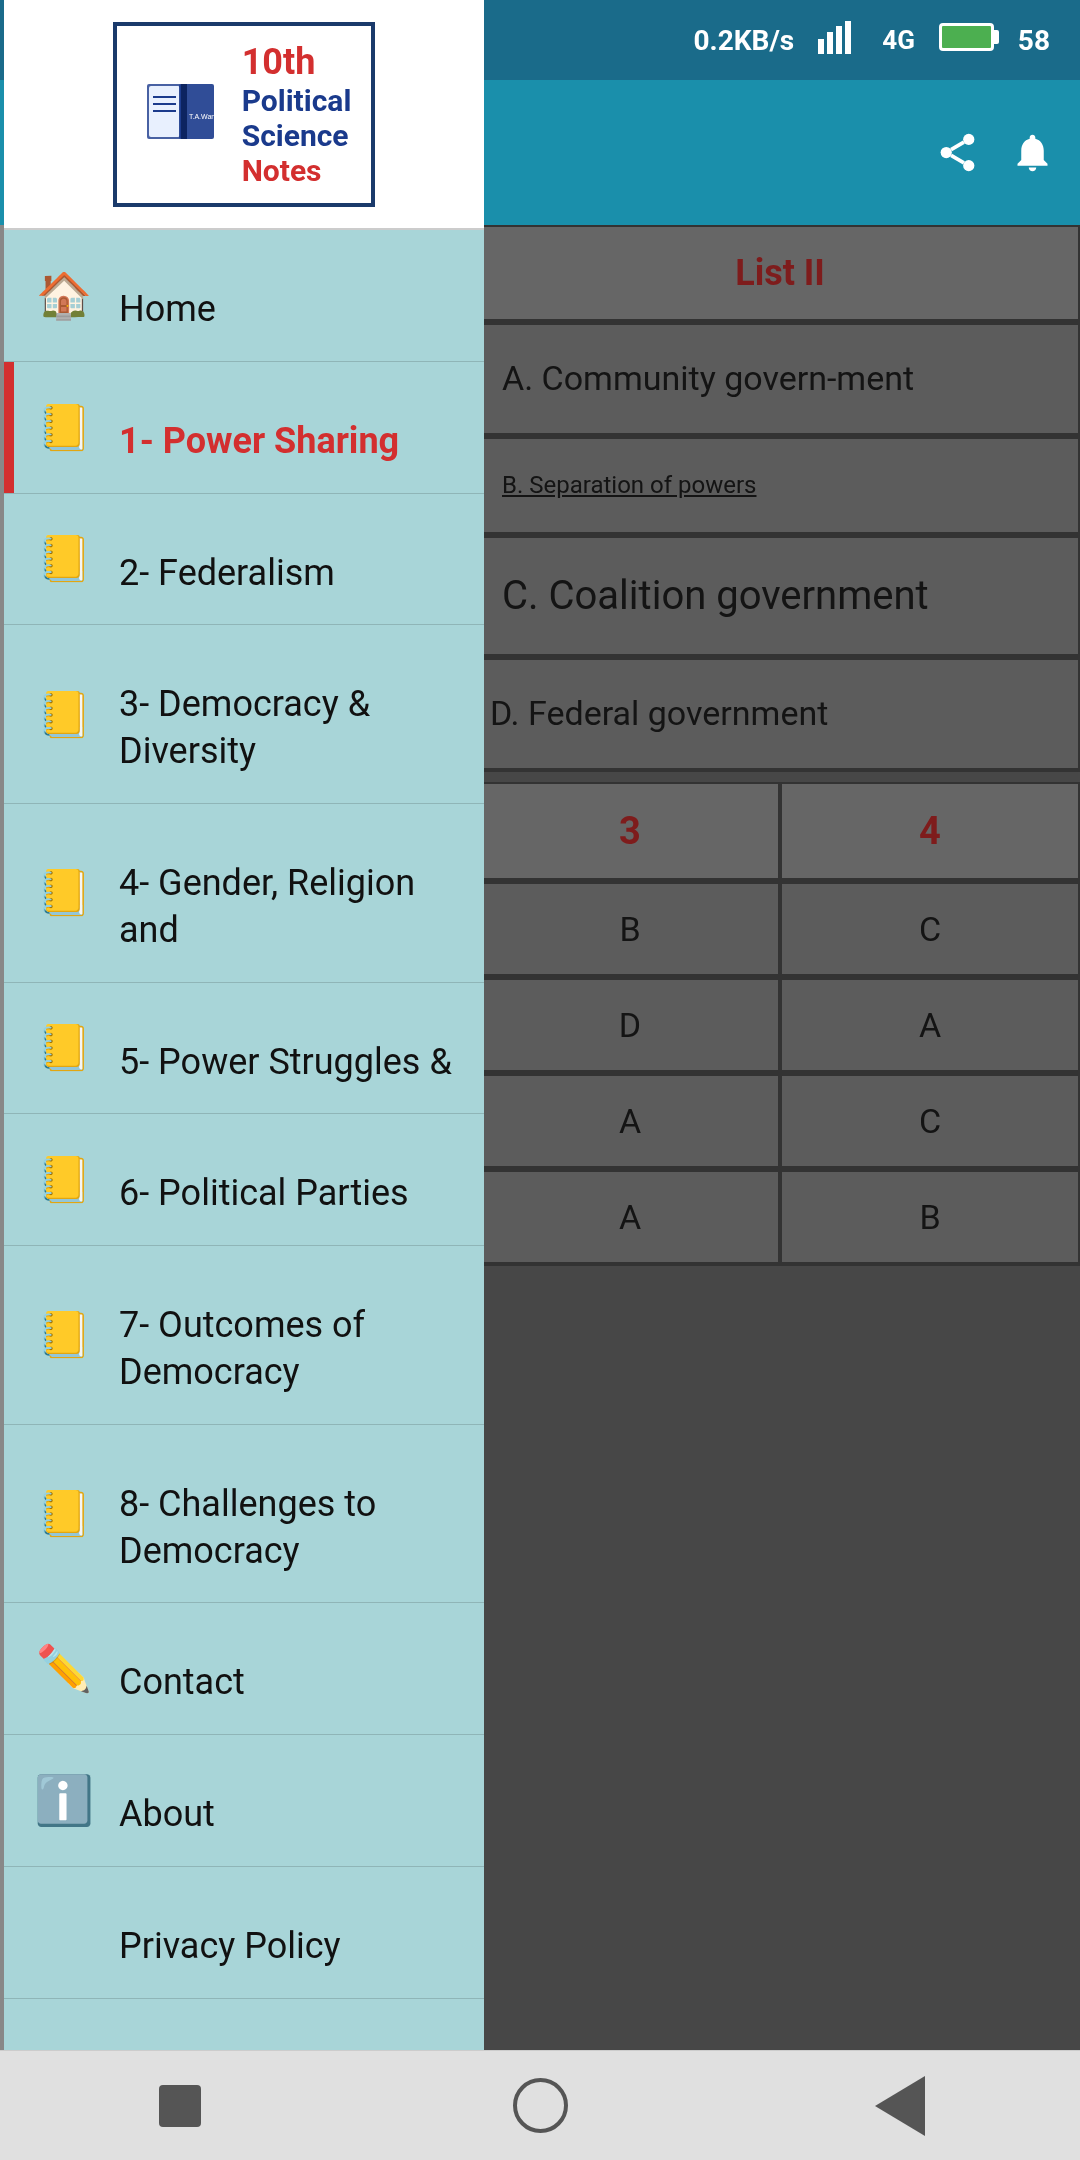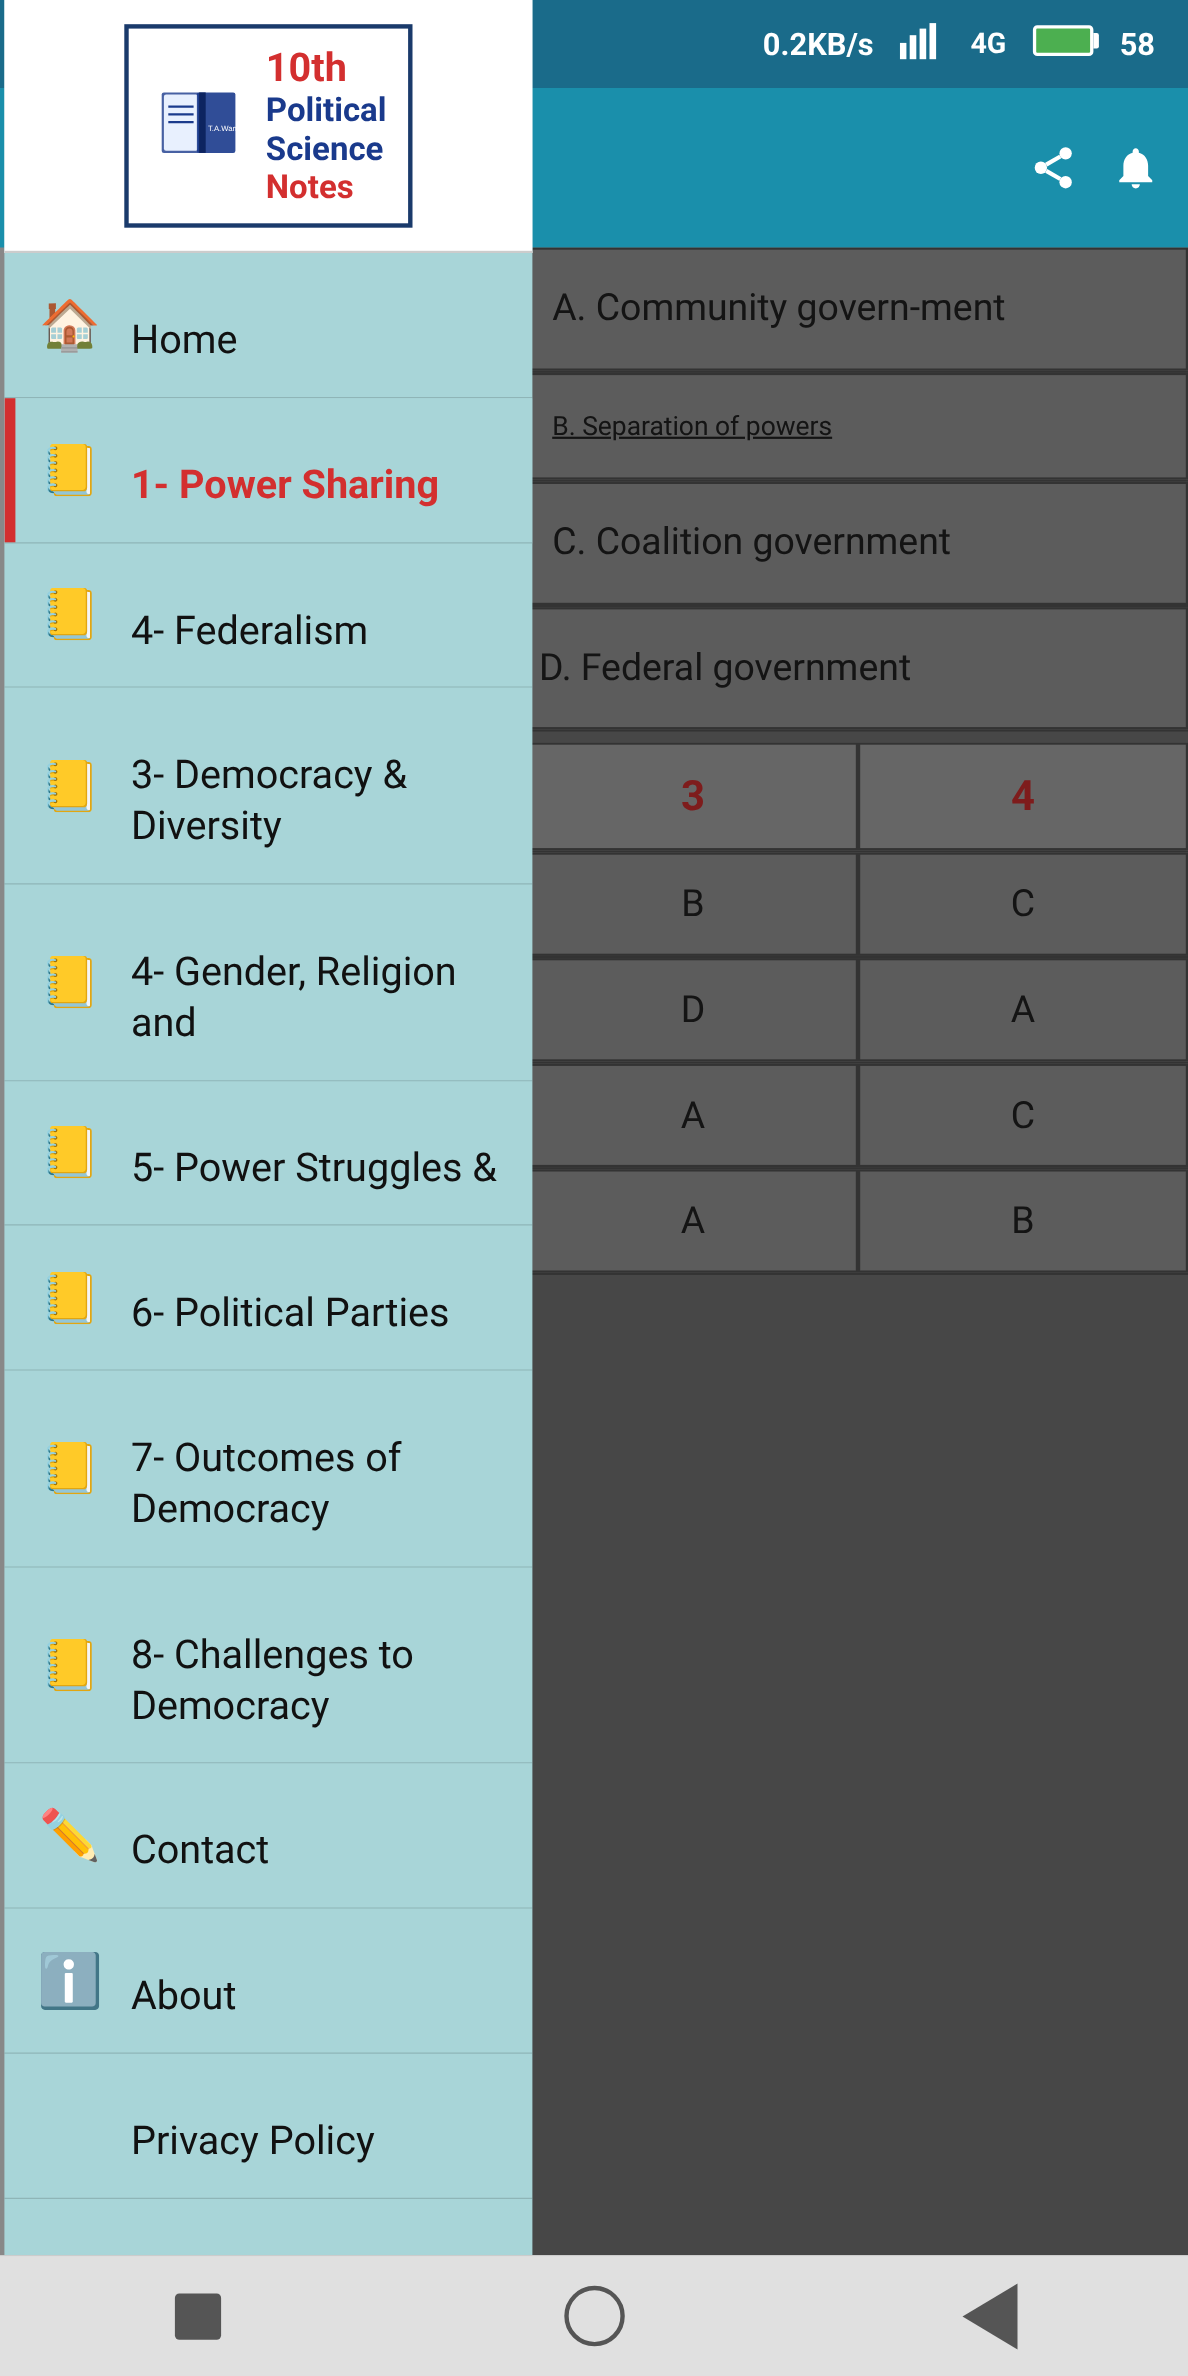--- a/index.html
+++ b/index.html
@@ -329,31 +329,34 @@
   <div class="app-bar-icon">
     <svg viewBox="0 0 24 24">
         <path d="M12 22c1.1 0 2-.9 2-2h-4c0 1.1.9 2 2 2zm6-6v-5c0-3.07-1.63-5.64-4.5-6.32V4c0-.83-.67-1.5-1.5-1.5s-1.5.67-1.5 1.5v.68C7.64 5.36 6 7.92 6 11v5l-2 2v1h16v-1l-2-2z"></path>
       </svg>
   </div>
 </div>
 
 <div class="table-area">
   <div class="table-container">
 
+    <div style="display:flex;border-bottom:2px solid #555;">
+      <div class="table-cell header-cell large" style="font-size:36px;font-weight:bold;color:#d32f2f;background:#aaa;padding:25px 15px;width:100%;justify-content:center;">List II</div>
+    </div>
 
     <div style="display:flex;border-bottom:2px solid #555;">
       <div class="table-cell large" style="background:#999;padding:30px 20px;font-size:34px;line-height:1.4;width:100%;justify-content:flex-start;">A. Community govern-ment</div>
     </div>
 
     <div style="display:flex;border-bottom:2px solid #555;">
       <div class="table-cell large" style="background:#999;padding:30px 20px;font-size:24px;line-height:1.4;width:100%;justify-content:flex-start;text-decoration:underline;">B. Separation of powers</div>
     </div>
 
     <div style="display:flex;border-bottom:2px solid #555;">
-      <div class="table-cell large" style="background:#999;padding:30px 20px;font-size:34px;line-height:1.4;width:100%;justify-content:flex-start;">C. Coalition government</div>
+      <div class="table-cell large" style="background:#999;padding:30px 20px;font-size:40px;line-height:1.4;width:100%;justify-content:flex-start;">C. Coalition government</div>
     </div>
 
     <div style="display:flex;border-bottom:2px solid #555;">
       <div class="table-cell large" style="background:#999;padding:30px 8px;font-size:34px;line-height:1.4;width:100%;justify-content:flex-start;">D. Federal government</div>
     </div>
 
     <div style="display:flex;border-bottom:2px solid #555;margin-top:10px;">
       <div class="table-cell" style="background:#aaa;color:#d32f2f;font-weight:bold;font-size:38px;flex:1;padding:25px 10px;">3</div>
       <div class="table-cell" style="background:#aaa;color:#d32f2f;font-weight:bold;font-size:38px;flex:1;padding:25px 10px;">4</div>
     </div>
@@ -415,21 +418,21 @@
       <span class="nav-item-label">Home</span>
     </div>
 
     <div class="nav-item active">
       <span class="nav-item-icon">📒</span>
       <span class="nav-item-label">1- Power Sharing</span>
     </div>
 
     <div class="nav-item">
       <span class="nav-item-icon">📒</span>
-      <span class="nav-item-label">4- Federalism</span>
+      <span class="nav-item-label">2- Federalism</span>
     </div>
 
     <div class="nav-item">
       <span class="nav-item-icon">📒</span>
       <span class="nav-item-label">3- Democracy &amp; Diversity</span>
     </div>
 
     <div class="nav-item">
       <span class="nav-item-icon">📒</span>
       <span class="nav-item-label">4- Gender, Religion and</span>

